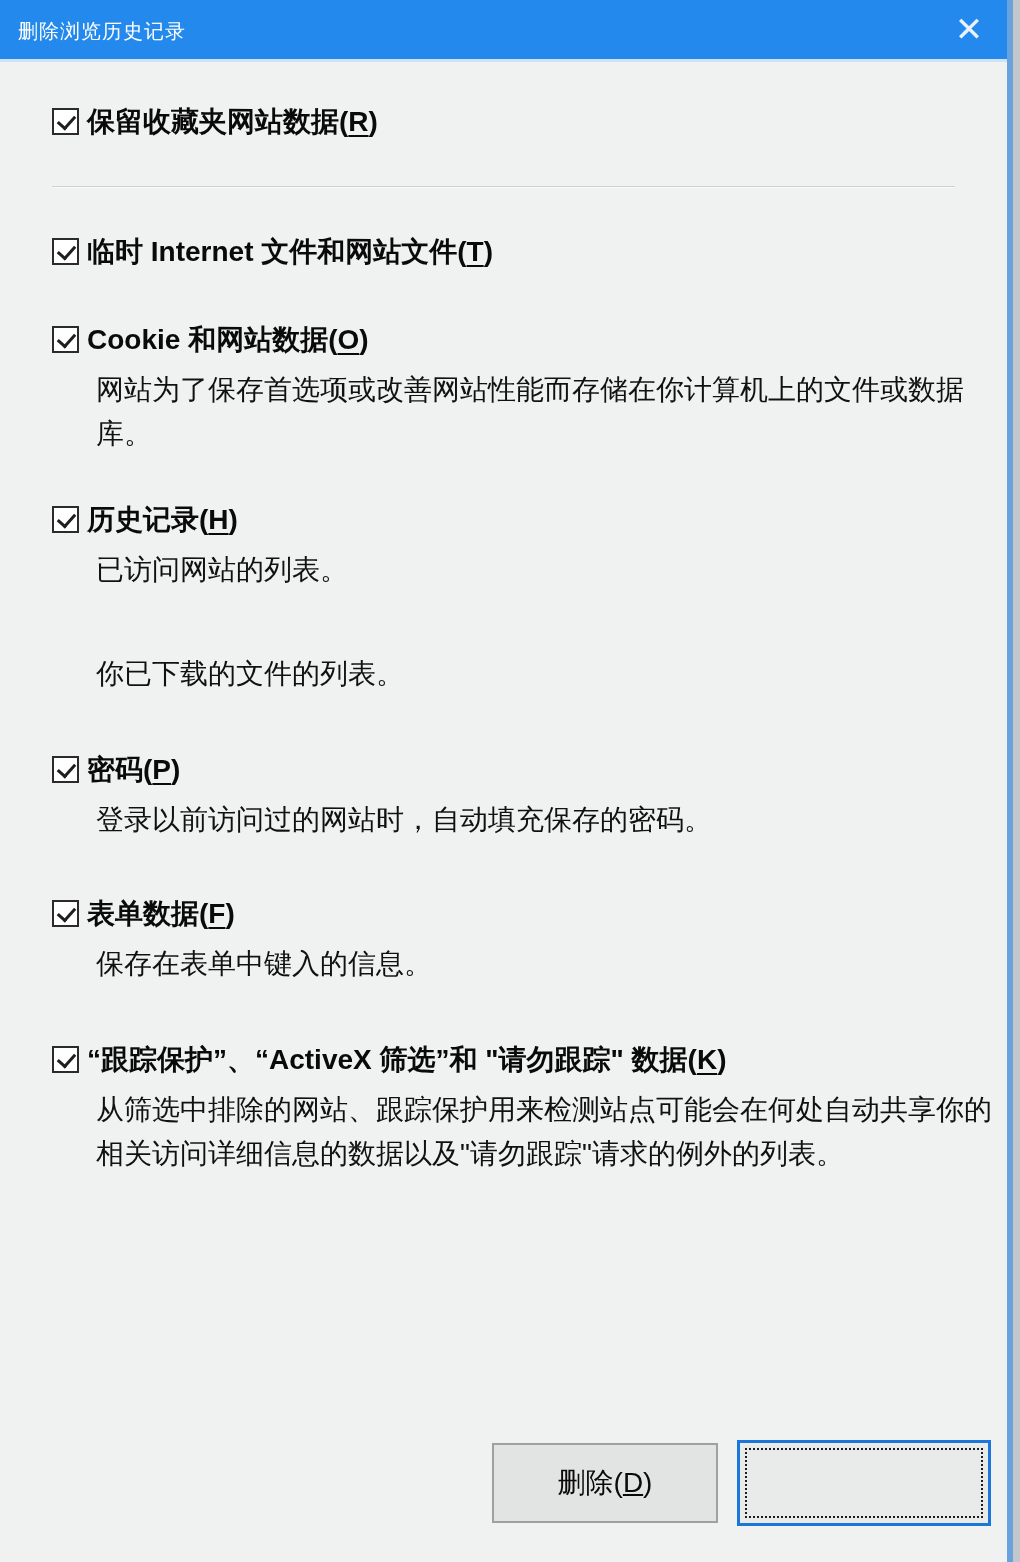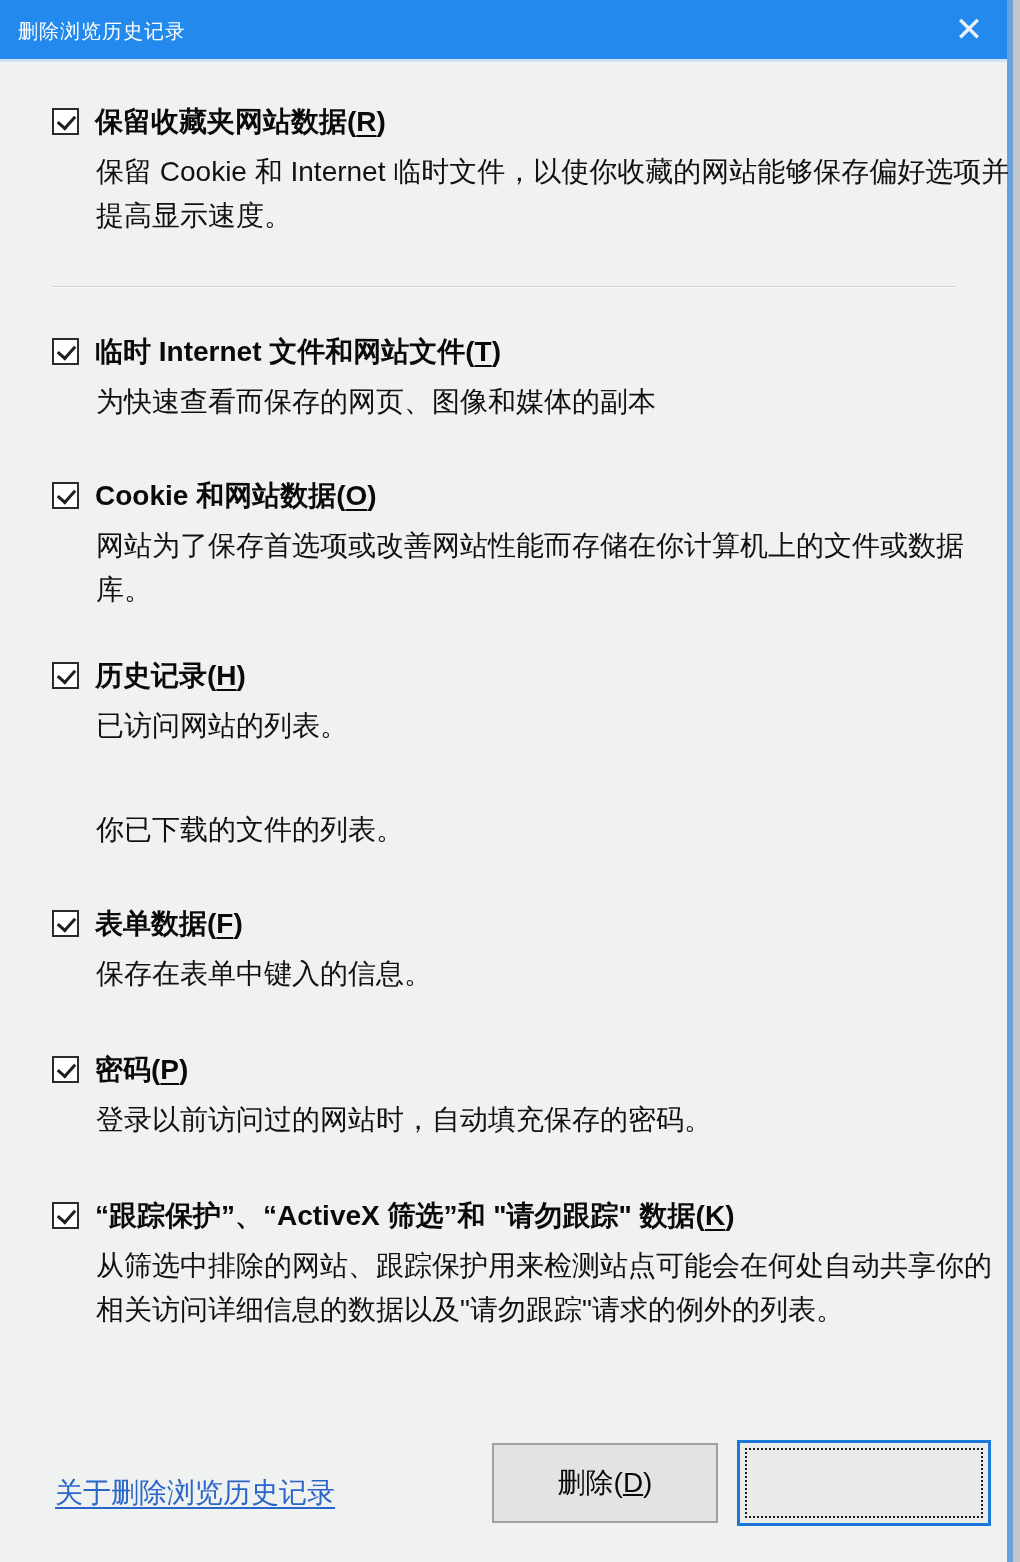--- a/index.html
+++ b/index.html
@@ -66,21 +66,21 @@
     position: absolute;
     left: 4px;
     top: 5px;
     width: 14px;
     height: 8px;
     border-left: 3px solid #1f1f1f;
     border-bottom: 3px solid #1f1f1f;
     transform: rotate(-48deg);
   }
   .label {
-    margin-left: 16px;
+    margin-left: 8px;
     font-size: 28px;
     font-weight: bold;
     color: #0a0a0a;
     line-height: 32px;
   }
   .label u { text-underline-offset: 4px; }
   .desc {
     margin: 12px 0 0 44px;
     width: 916px;
     font-size: 28px;
@@ -147,31 +147,29 @@
     <span class="close-btn">✕</span>
   </div>
 
   <div class="content">
 
     <div class="item first">
       <div class="item-row">
         <span class="checkbox"></span>
         <span class="label"><span>保留收藏夹网站数据(</span><u>R</u><span>)</span></span>
       </div>
-      <div class="desc">保留 Cookie 和 Internet 临时文件，以使你收藏的网站能够保存偏好选项并提高显示速度。</div>
     </div>
 
     <div class="divider"></div>
 
     <div class="item">
       <div class="item-row">
         <span class="checkbox"></span>
         <span class="label"><span>临时 Internet 文件和网站文件(</span><u>T</u><span>)</span></span>
       </div>
-      <div class="desc">为快速查看而保存的网页、图像和媒体的副本</div>
     </div>
 
     <div class="item" style="margin-top:56px;">
       <div class="item-row">
         <span class="checkbox"></span>
         <span class="label"><span>Cookie 和网站数据(</span><u>O</u><span>)</span></span>
       </div>
       <div class="desc">网站为了保存首选项或改善网站性能而存储在你计算机上的文件或数据库。</div>
     </div>
 
@@ -180,47 +178,46 @@
         <span class="checkbox"></span>
         <span class="label"><span>历史记录(</span><u>H</u><span>)</span></span>
       </div>
       <div class="desc">已访问网站的列表。</div>
     </div>
 
     <div class="item" style="margin-top:60px;">
       <div class="desc">你已下载的文件的列表。</div>
     </div>
 
+    <div class="item" style="margin-top:58px;">
+      <div class="item-row">
+        <span class="checkbox"></span>
+        <span class="label"><span>密码(</span><u>P</u><span>)</span></span>
+      </div>
+      <div class="desc">登录以前访问过的网站时，自动填充保存的密码。</div>
+    </div>
+
     <div class="item" style="margin-top:56px;">
       <div class="item-row">
         <span class="checkbox"></span>
         <span class="label"><span>表单数据(</span><u>F</u><span>)</span></span>
       </div>
       <div class="desc">保存在表单中键入的信息。</div>
     </div>
 
     <div class="item" style="margin-top:58px;">
       <div class="item-row">
         <span class="checkbox"></span>
-        <span class="label"><span>密码(</span><u>P</u><span>)</span></span>
-      </div>
-      <div class="desc">登录以前访问过的网站时，自动填充保存的密码。</div>
-    </div>
-
-    <div class="item" style="margin-top:58px;">
-      <div class="item-row">
-        <span class="checkbox"></span>
         <span class="label"><span>“跟踪保护”、“ActiveX 筛选”和 "请勿跟踪" 数据(</span><u>K</u><span>)</span></span>
       </div>
       <div class="desc">从筛选中排除的网站、跟踪保护用来检测站点可能会在何处自动共享你的相关访问详细信息的数据以及"请勿跟踪"请求的例外的列表。</div>
     </div>
 
   </div>
 
-  <a class="about-link">关于删除浏览历史记录</a>
 
   <div class="btn btn-delete">
     <span><span>删除(</span><u>D</u><span>)</span></span>
   </div>
 
   <div class="btn btn-default">
     <span class="focus-rect"></span>
   </div>
 
   <div class="mosaic">

